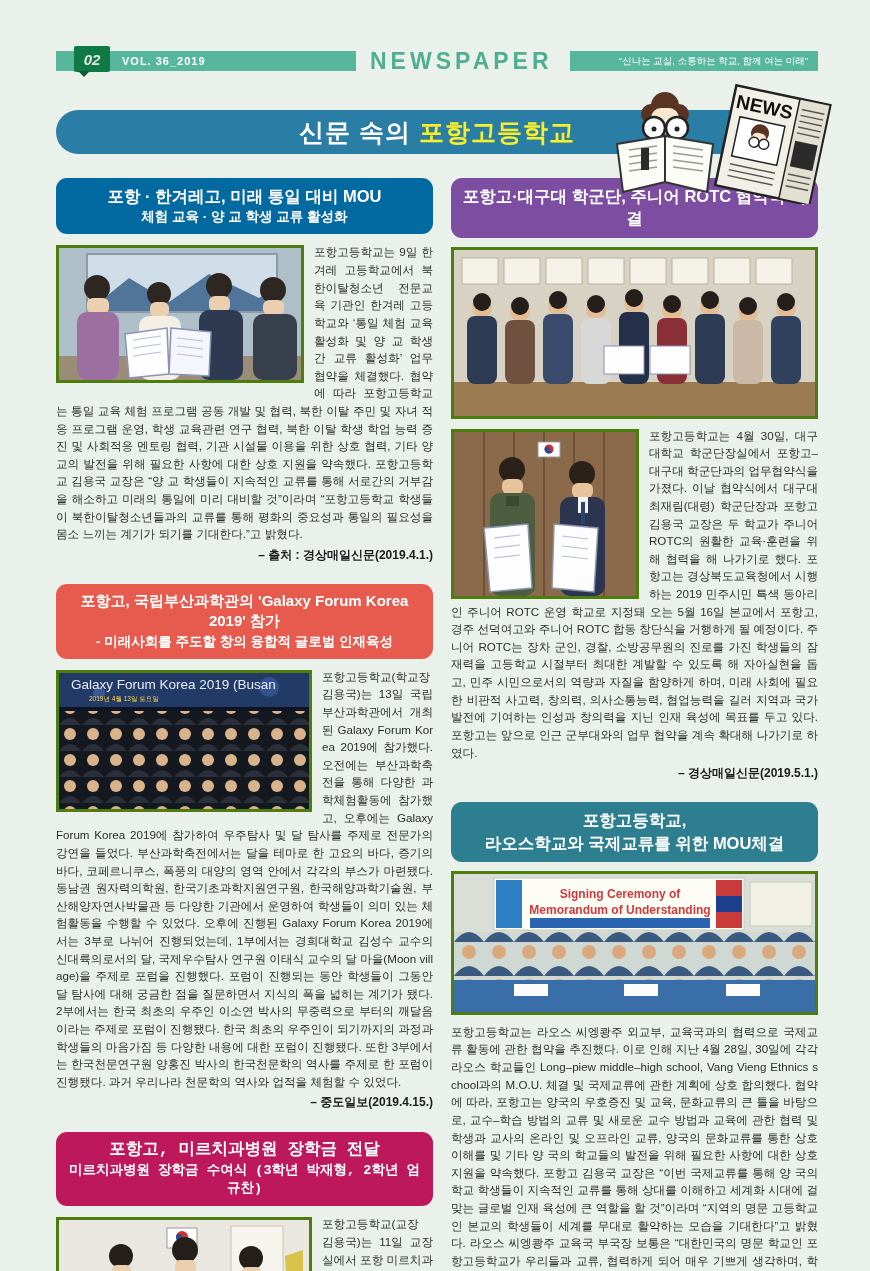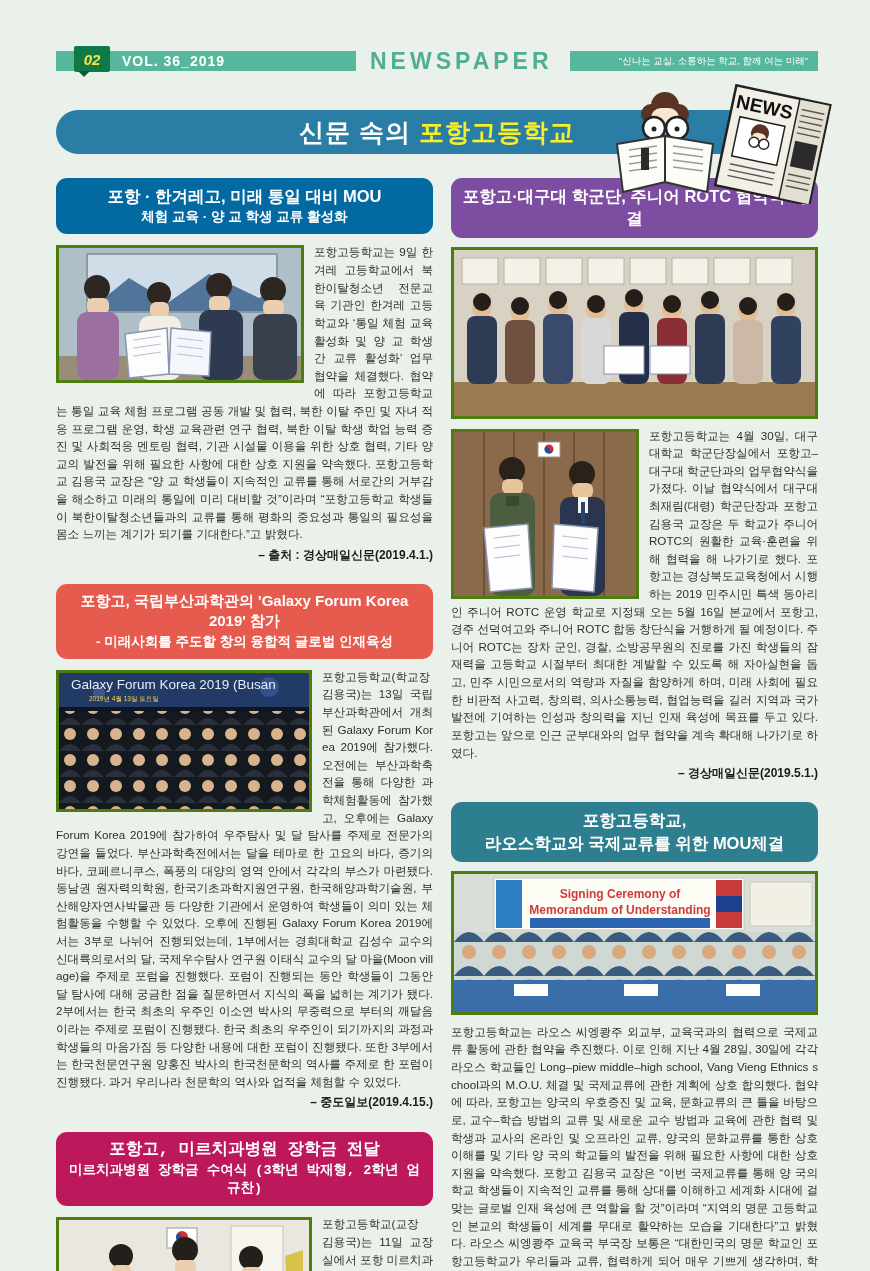--- a/index.html
+++ b/index.html
@@ -18,31 +18,31 @@
   .topbar{
     display:flex; align-items:center;
     margin:50px 52px 0 56px; height:22px;
   }
   .bar-left{
     position:relative; flex:0 0 300px; height:20px;
     background:#57b79c; display:flex; align-items:center;
   }
   .page-badge{
     position:absolute; left:18px; top:-5px;
-    width:36px; height:26px; background:#0f7a45; color:#fde047;
+    width:36px; height:26px; background:#0f7a45; color:#e5e5e5;
     font-weight:bold; font-size:15px; font-style:italic;
     display:flex; align-items:center; justify-content:center;
     border-radius:2px;
   }
   .page-badge:after{
     content:""; position:absolute; left:4px; bottom:-5px;
     border-left:6px solid transparent; border-right:6px solid transparent;
     border-top:6px solid #0b5c34;
   }
-  .vol{ margin-left:66px; color:#fff; font-size:14px; font-weight:bold; letter-spacing:1px;}
+  .vol{ margin-left:66px; color:#fff; font-size:11px; font-weight:bold; letter-spacing:1px;}
   .masthead{
     flex:0 0 auto; padding:0 14px;
     color:#4fae93; font-weight:bold; font-size:23px; letter-spacing:4px;
   }
   .bar-right{
     flex:1; height:20px; background:#57b79c;
     display:flex; align-items:center; justify-content:flex-end;
     border-left:3px solid #eaf0ea;
   }
   .slogan{ color:#fff; font-size:9.5px; padding-right:10px;margin-left:12px; }

